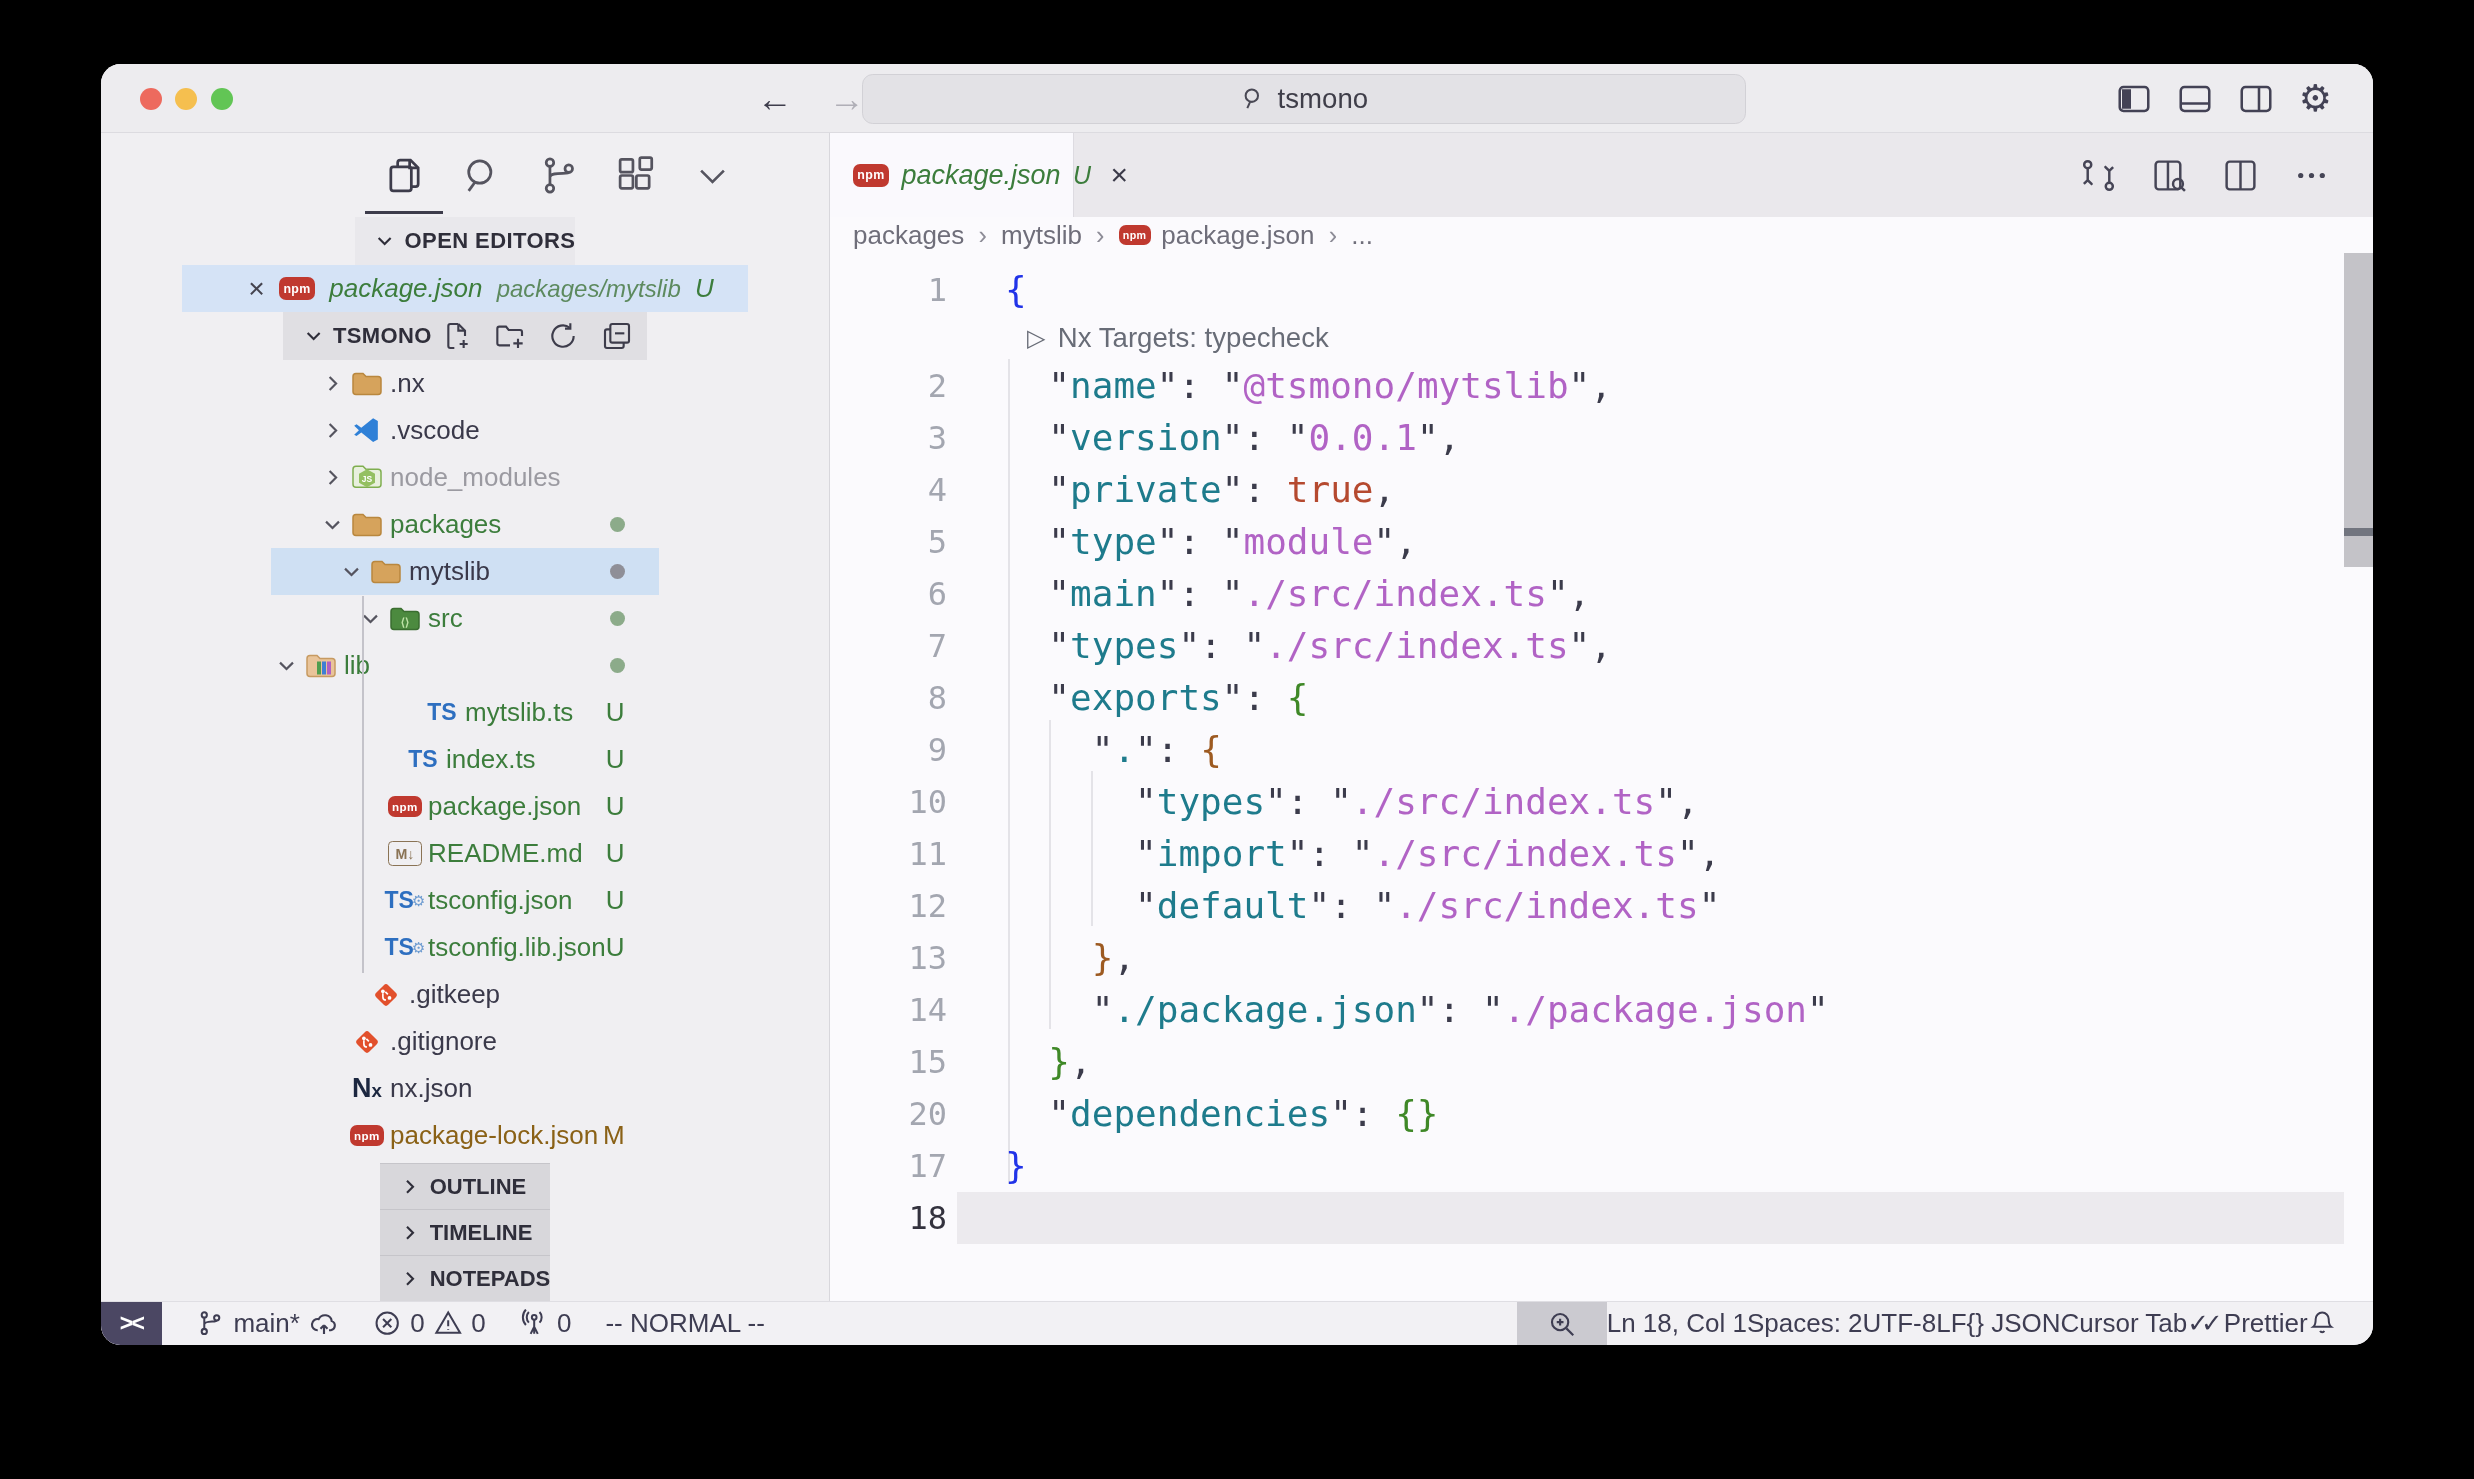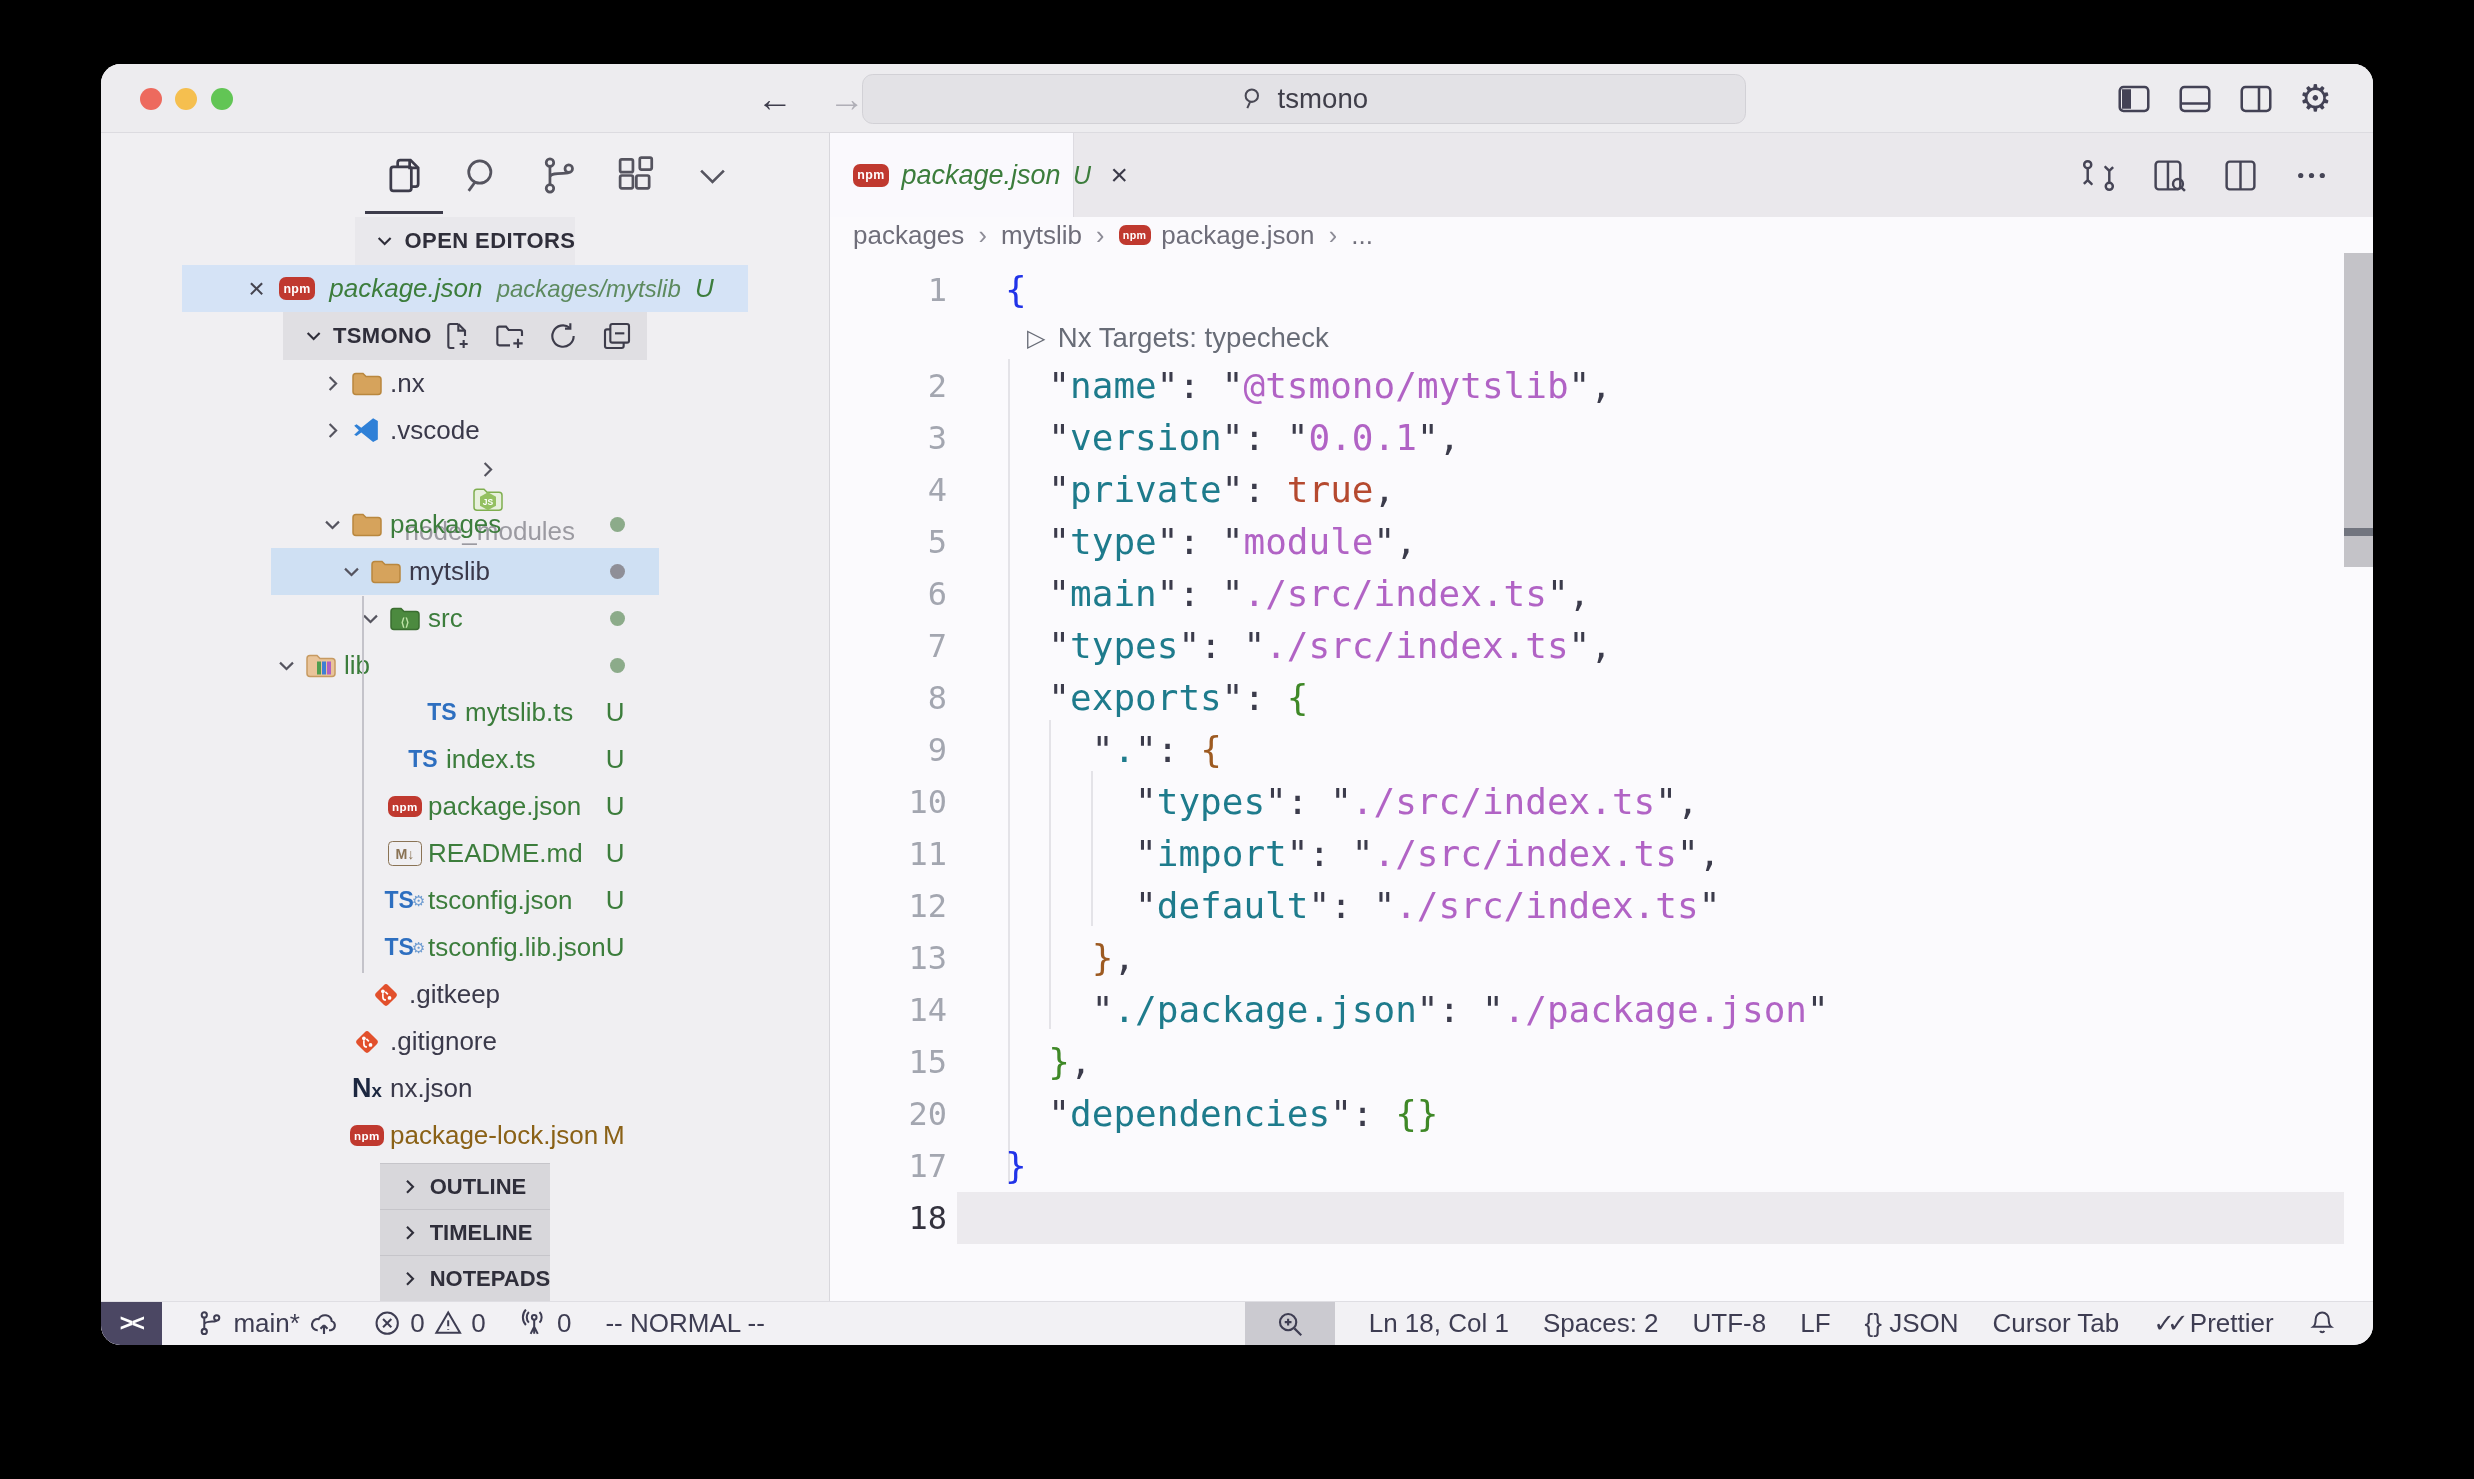--- a/index.html
+++ b/index.html
@@ -117,21 +117,21 @@
   #scroll-thumb { position:absolute; left:0; right:0; top:0; height:314px; background:#c4c3c8; }
   #scroll-band { position:absolute; left:0; right:0; top:275px; height:8px; background:#72757f; }
 
   
   #statusbar { height:44px; flex:none; background:#f2f1f4; border-top:0.9px solid #dfdee3;
                display:flex; align-items:center; font-size:26px; color:#3e3d52; }
   .remote-badge { width:61px; height:44px; background:#4b4763; color:#fff; display:flex;
                   align-items:center; justify-content:center; font-weight:bold; font-size:23px;
                   border-bottom-left-radius:18px; flex:none; letter-spacing:-1.8px; }
   .sb-group { display:flex; align-items:center; gap:9px; margin-left:34px; }
-  .sb-right { margin-left:auto; display:flex; align-items:center; gap:34px; padding-right:37px; }
+  .sb-right { margin-left:auto; display:flex; align-items:center; padding-right:37px; }
   .zoom-badge { width:90px; height:44px; background:#cbcad0; display:flex; align-items:center;
                 justify-content:center; }
   svg.sicon { display:block; }
 </style>
 </head>
 <body>
 
 <div id="window">
 
   <div id="titlebar">
@@ -275,21 +275,21 @@
               </svg>
             </span>
             <span class="ficon">
               <svg width="28.4" height="28.4" viewBox="0 0 24 24">
                 <path d="M17 2 L7 10 L3 7 L1 8.2 L5 12 L1 15.8 L3 17 L7 14 L17 22 L21 19.8 V4.2 Z" fill="#2f80d7"></path>
               </svg>
             </span>
             <span class="lbl dark">.vscode</span>
             <span class="trail"></span>
           </div>
-          <div class="trow" style="padding-left: 46px; flex-direction: column;">
+          <div class="trow" style="padding-left: 46px;">
             <span class="chev">
               <svg width="23" height="23" viewBox="0 0 16 16" fill="none" stroke="#55545f" stroke-width="1.5">
                 <path d="M6 3.5 l4.5 4.5 -4.5 4.5"></path>
               </svg>
             </span>
             <span class="ficon">
               <svg width="32" height="28.4" viewBox="0 0 32 28" style="font-size:29px">
                 <path d="M2 6 q0-3 3-3 h7 l3 3 h12 q3 0 3 3 v12 q0 3-3 3 H5 q-3 0-3-3 Z" fill="#e8f0dd" stroke="#7fae4f" stroke-width="1.5"></path>
                 <polygon points="16,6 24,10.5 24,19.5 16,24 8,19.5 8,10.5" fill="#94c061"></polygon>
                 <text x="16" y="18.5" font-size="8.5" font-weight="bold" fill="#fff" text-anchor="middle" font-family="Liberation Sans, sans-serif">JS</text>

